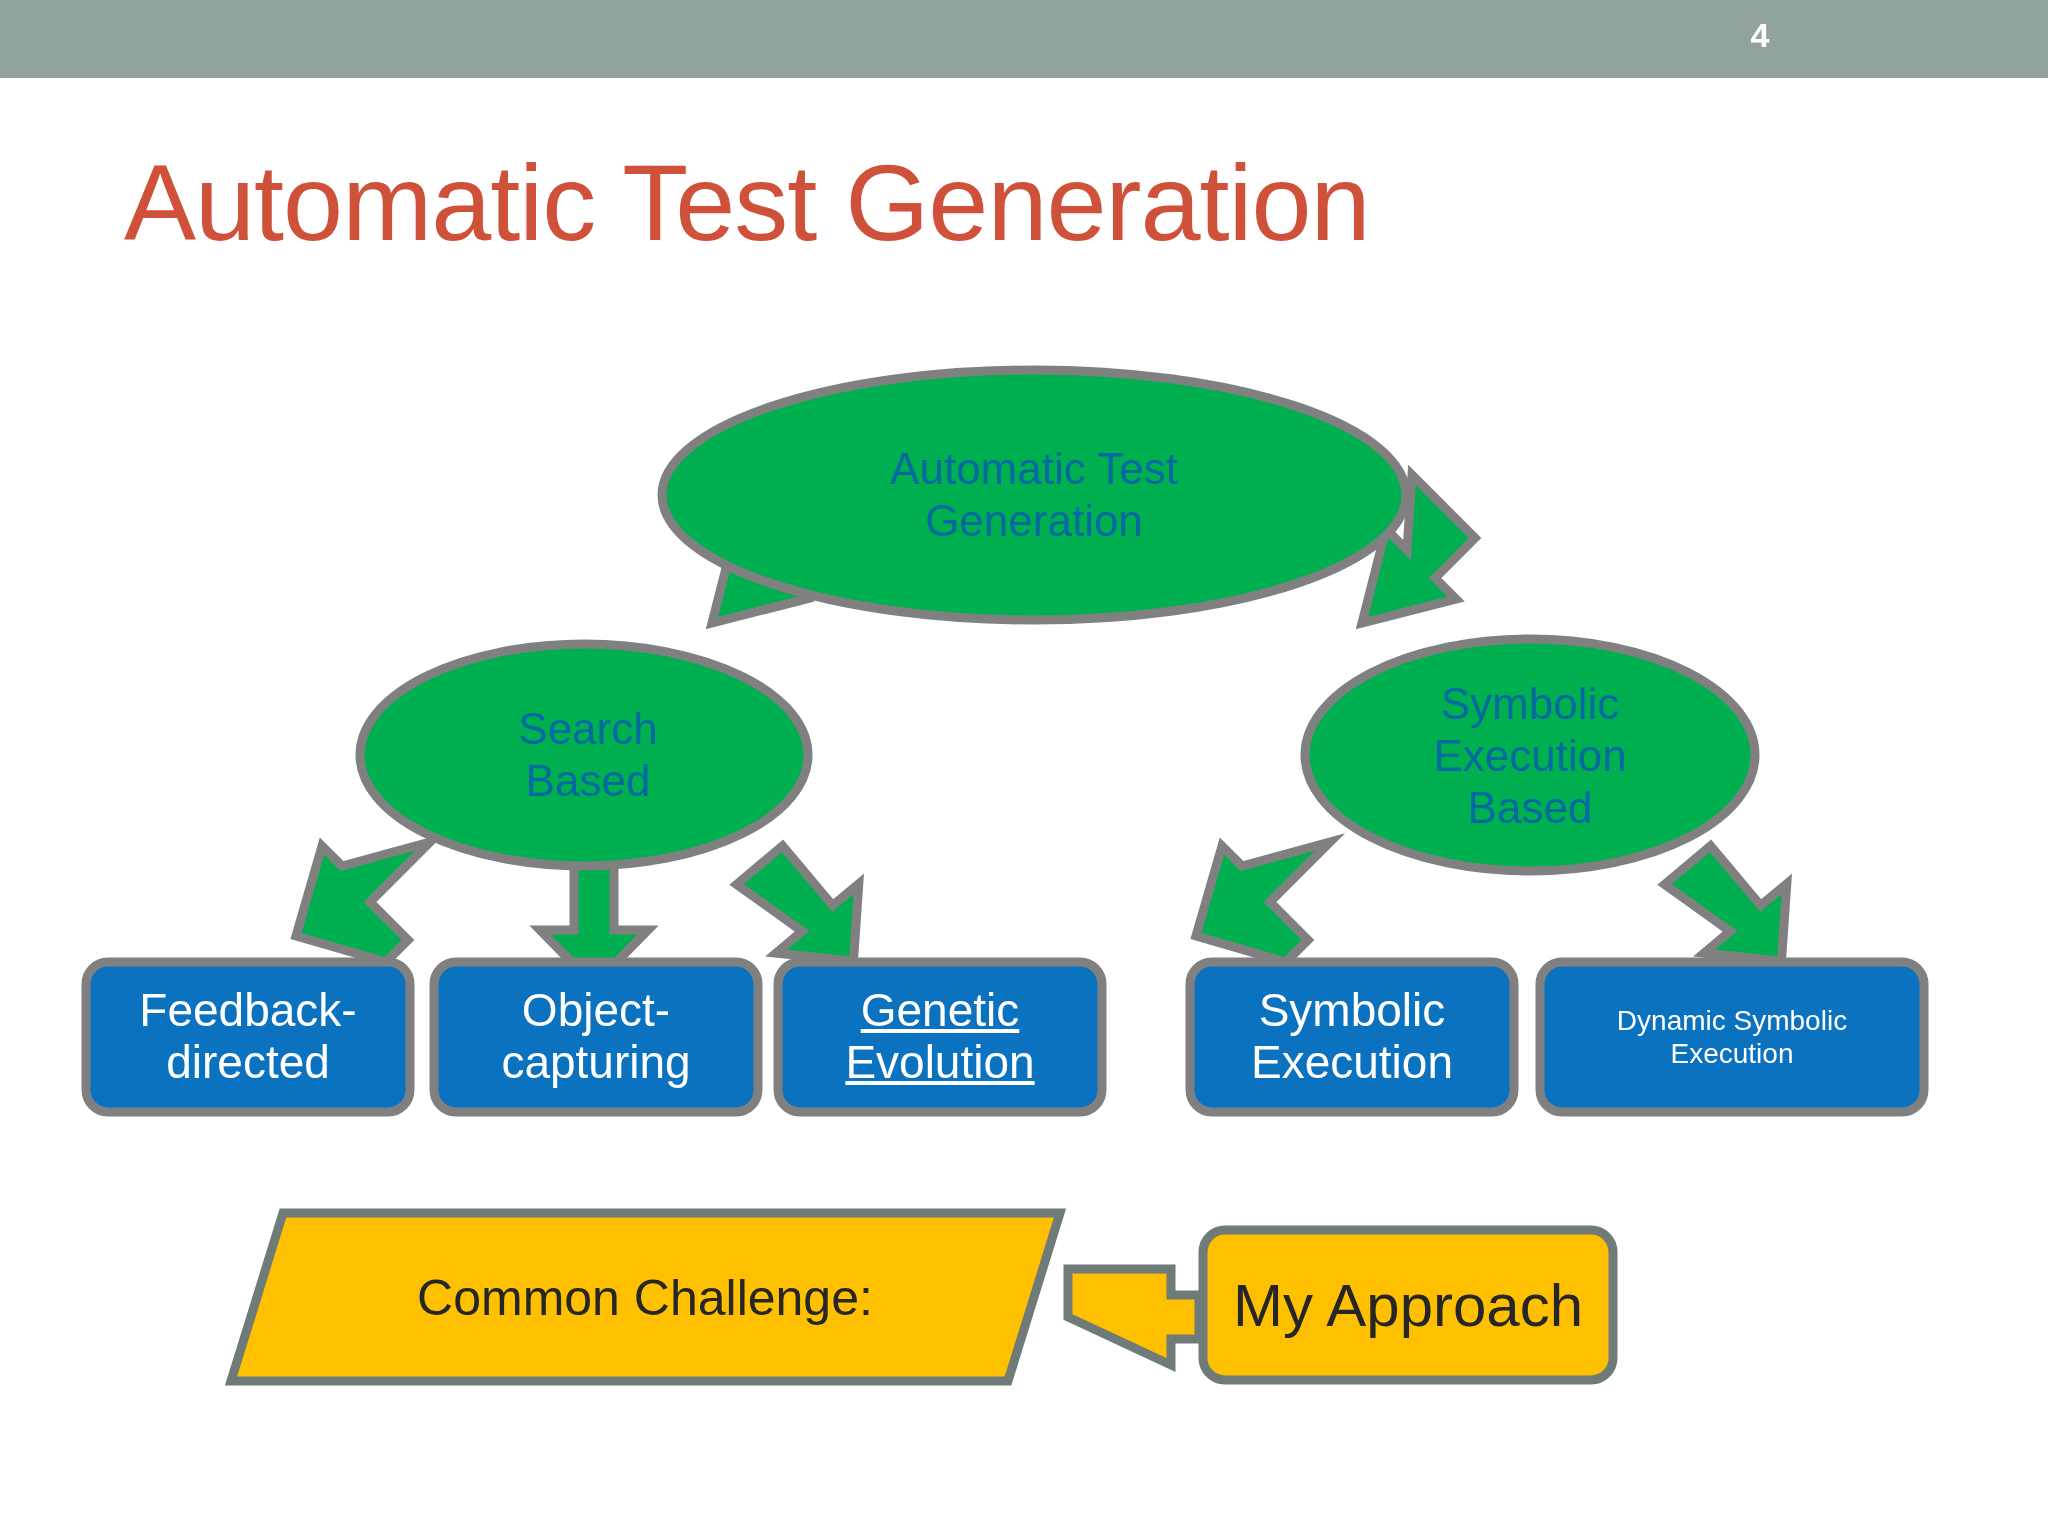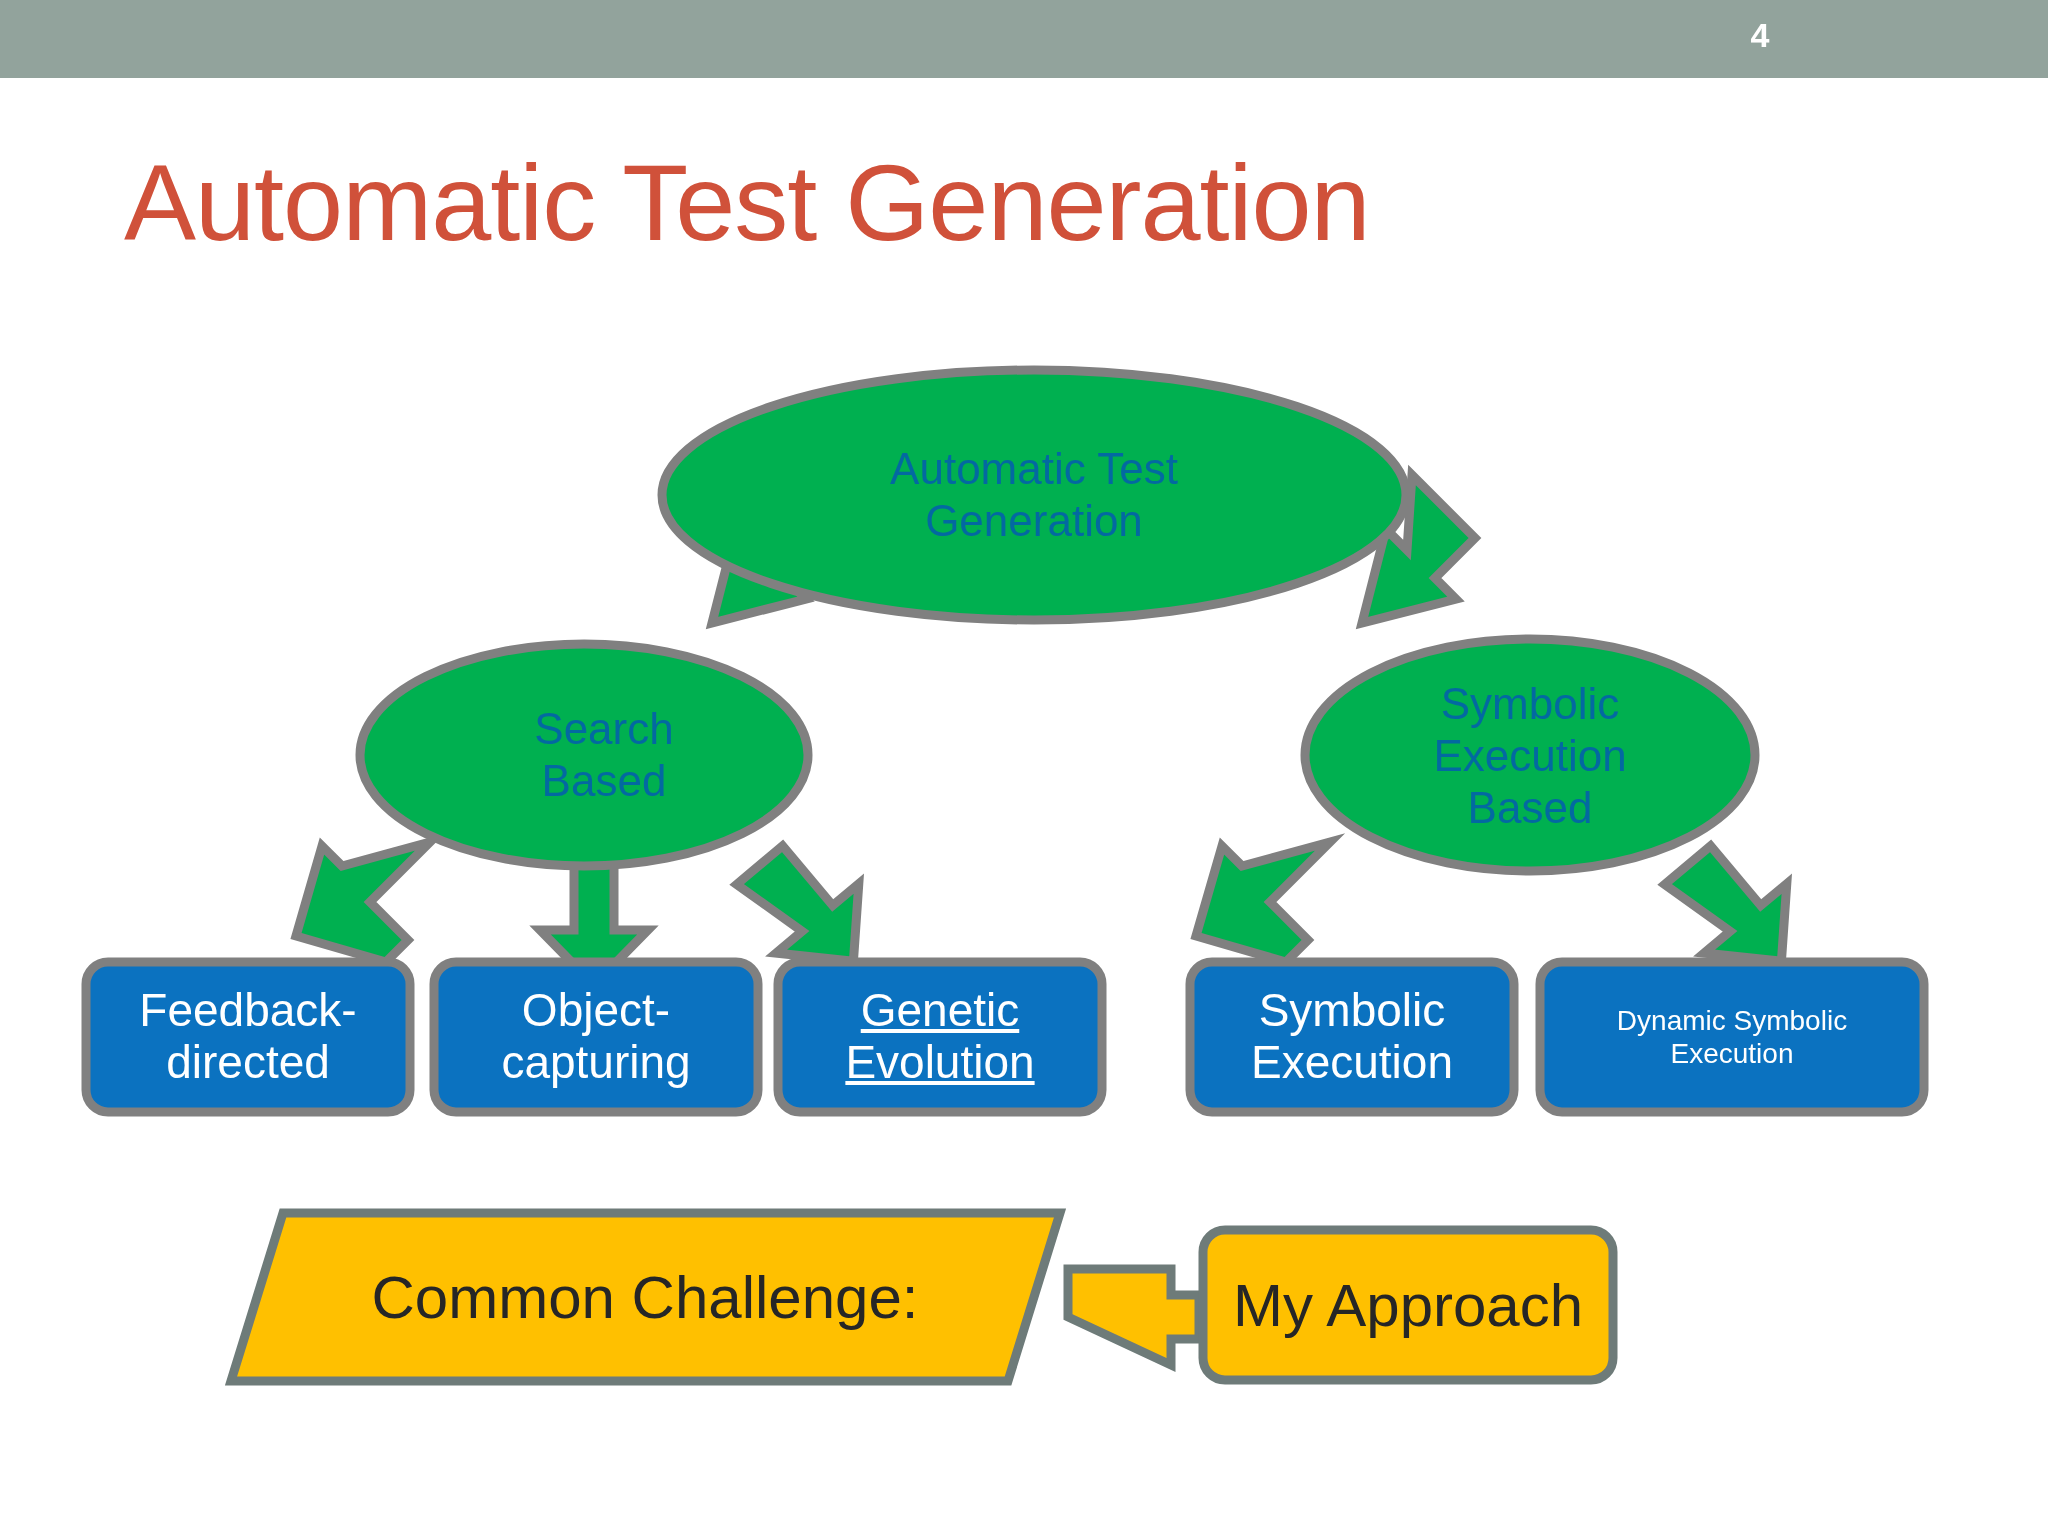--- a/index.html
+++ b/index.html
@@ -84,21 +84,21 @@
     color: #FFFFFF;
     font-size: 46px;
     line-height: 1.13;
   }
   .box-label.small {
     font-size: 28px;
     line-height: 1.18;
   }
   .challenge-label {
     color: #262626;
-    font-size: 60px;
+    font-size: 50px;
     line-height: 1.2;
   }
   .challenge-label .ln2 {
     font-style: italic;
   }
   .approach-label {
     color: #262626;
     font-size: 60px;
   }
 </style>
@@ -157,21 +157,21 @@
     <polygon points="283,1213 1060,1213 1008,1381 231,1381" fill="#FFC000" stroke="#6E7B79" stroke-width="9" stroke-linejoin="miter"></polygon>
 
     <polygon points="1073,1269 1176,1269 1176,1295 1204,1295 1204,1339 1176,1339 1176,1365 1073,1317" fill="#FFC000" stroke="#6E7B79" stroke-width="9" stroke-linejoin="miter" transform="translate(-5,0)"></polygon>
 
     <rect x="1203" y="1230" width="410" height="150" rx="22" ry="22" fill="#FFC000" stroke="#6E7B79" stroke-width="9"></rect>
   </svg>
 
   <div class="node-label ellipse-label" style="left:662px; top:420px; width:744px; height:150px;">Automatic Test
 Generation</div>
 
-  <div class="node-label ellipse-label" style="left:380px; top:695px; width:448px; height:120px;">Search
+  <div class="node-label ellipse-label" style="left:364px; top:695px; width:448px; height:120px;">Search
 Based</div>
 
   <div class="node-label ellipse-label" style="left:1305px; top:668px; width:450px; height:176px;">Symbolic
 Execution
 Based</div>
 
   <div class="node-label box-label" style="left:86px; top:962px; width:324px; height:150px;">Feedback-
 directed</div>
 
   <div class="node-label box-label" style="left:434px; top:962px; width:324px; height:150px;">Object-

